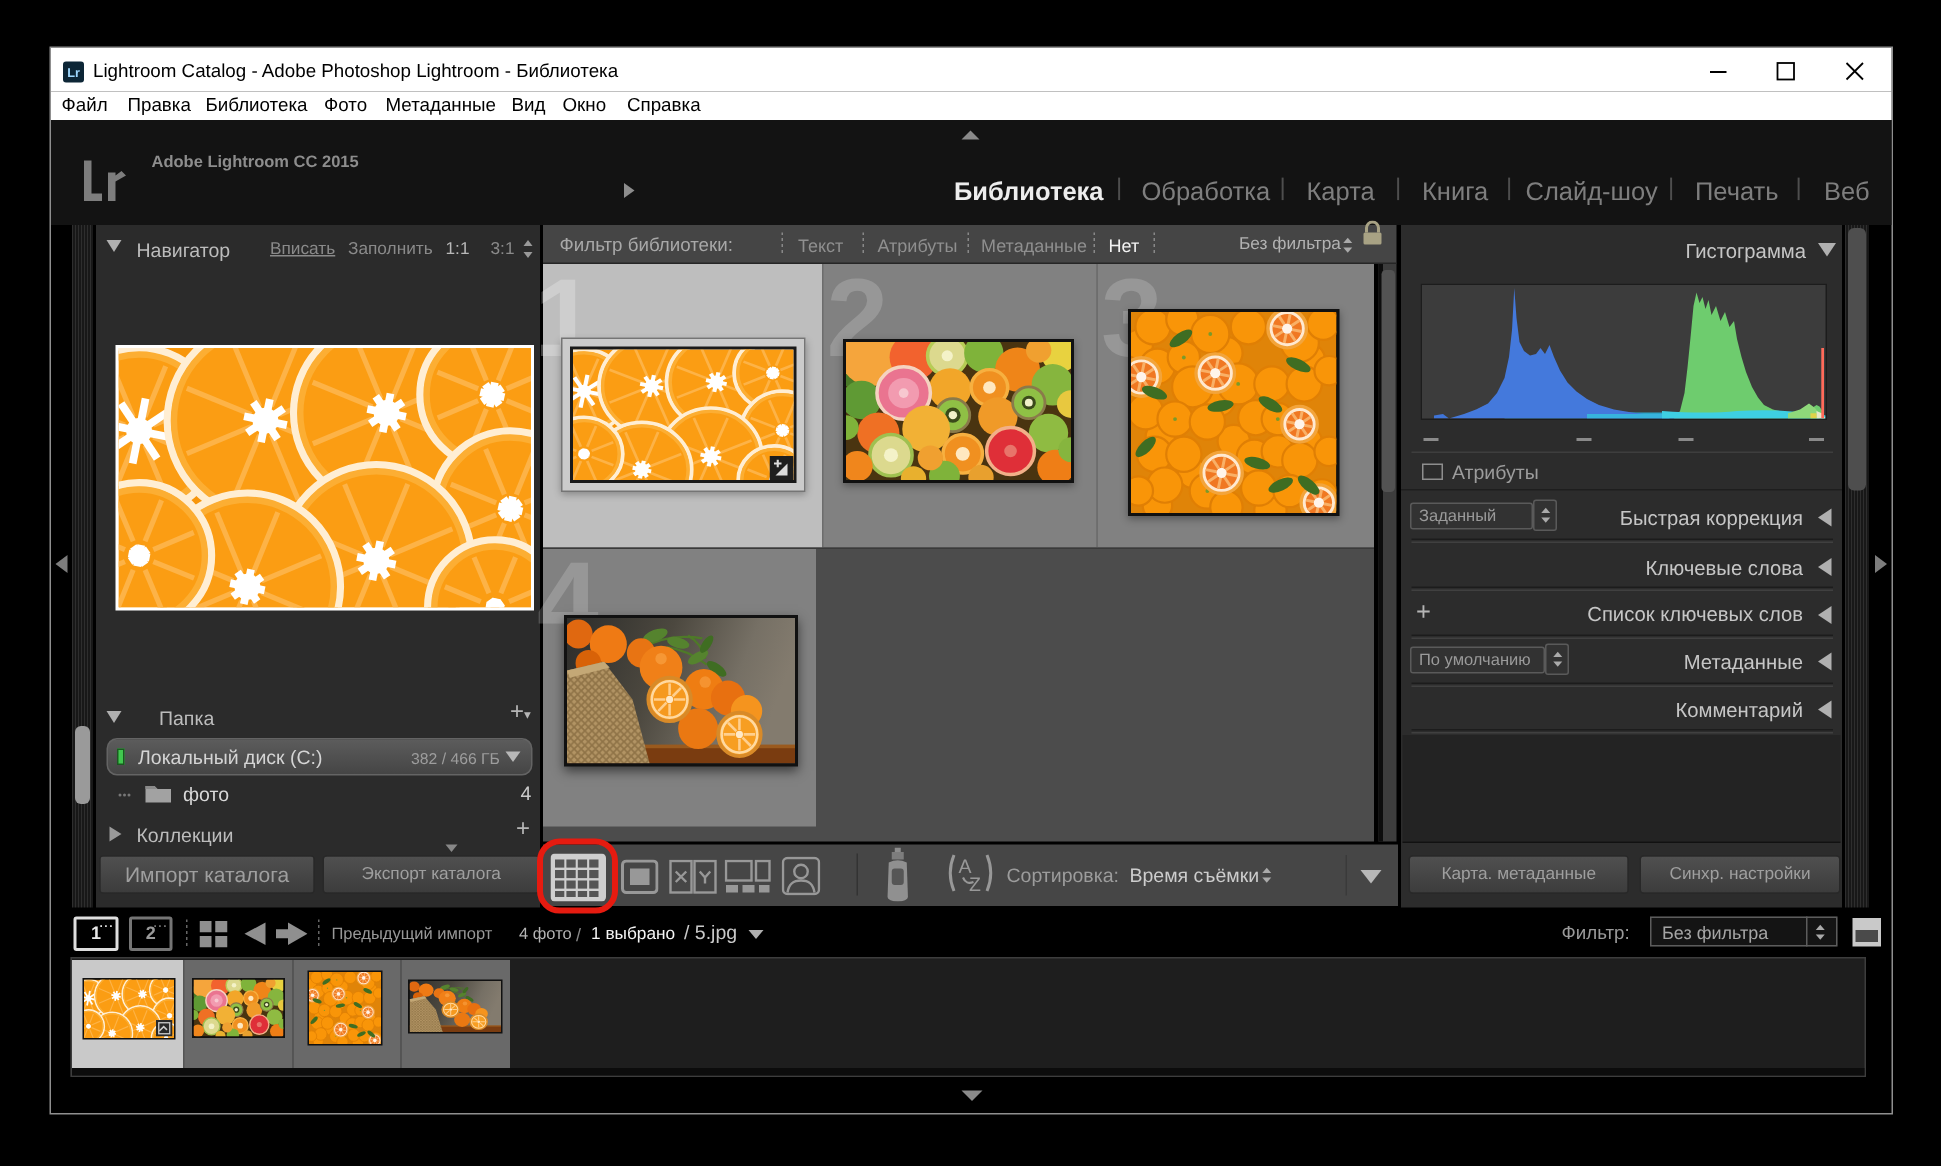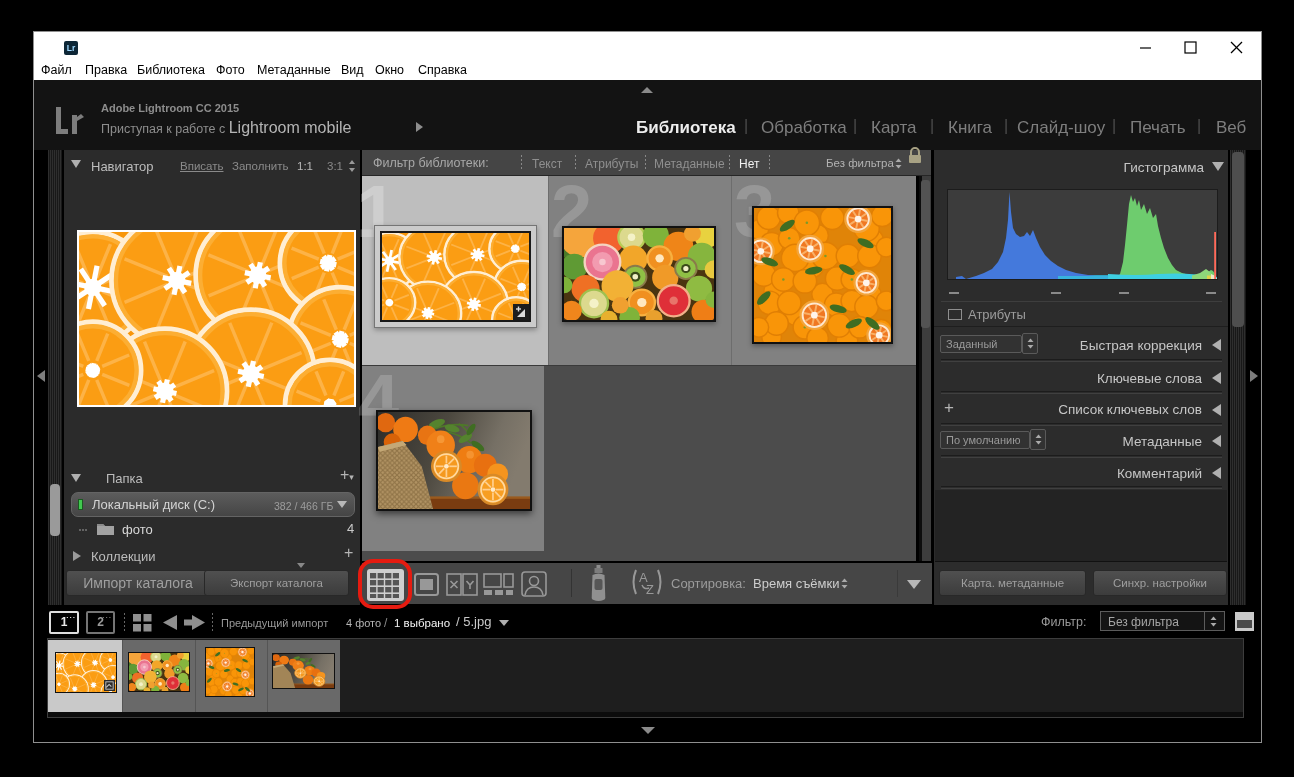--- a/index.html
+++ b/index.html
@@ -8,21 +8,22 @@
 .abs{position:absolute;}
 .tri{width:0;height:0;position:absolute;}
 </style>
 </head>
 <body>
 <div id="page">
 
 <div class="abs" style="left:33px;top:31px;width:1229px;height:712px;border:1px solid #8f8f8f;background:#000;"></div>
 
 <div class="abs" style="left:34px;top:32px;width:1227px;height:29px;background:#fff;"></div>
-<div class="abs" style="left:42px;top:41px;width:14px;height:14px;background:#0d2636;border-radius:2px;color:#9fd9ff;font-size:8.5px;font-weight:bold;text-align:center;line-height:14px;margin-left:22px;">Lr</div>
+<div class="abs" style="left:42px;top:41px;width:14px;height:14px;background:#0d2636;border-radius:2px;color:#9fd9ff;font-size:8.5px;font-weight:bold;text-align:center;line-height:14px;">Lr</div>
+<div class="abs" style="left:62px;top:40px;font-size:12.5px;color:#000;">Lightroom Catalog - Adobe Photoshop Lightroom - Библиотека</div>
 <svg class="abs" style="left:1139px;top:40px;" width="110" height="16" viewBox="0 0 110 16">
 <line x1="1" y1="8" x2="12" y2="8" stroke="#000" stroke-width="1.2"></line>
 <rect x="46" y="2" width="11" height="11" fill="none" stroke="#000" stroke-width="1.2"></rect>
 <line x1="92" y1="2" x2="103" y2="13" stroke="#000" stroke-width="1.2"></line>
 <line x1="103" y1="2" x2="92" y2="13" stroke="#000" stroke-width="1.2"></line>
 </svg>
 
 <div class="abs" style="left:34px;top:61px;width:1227px;height:19px;background:#fff;"></div>
 <div class="abs" style="left:41px;top:63px;font-size:12.5px;color:#000;">Файл</div>
 <div class="abs" style="left:85px;top:63px;font-size:12.5px;color:#000;">Правка</div>
@@ -32,21 +33,20 @@
 <div class="abs" style="left:341px;top:63px;font-size:12.5px;color:#000;">Вид</div>
 <div class="abs" style="left:375px;top:63px;font-size:12.5px;color:#000;">Окно</div>
 <div class="abs" style="left:418px;top:63px;font-size:12.5px;color:#000;">Справка</div>
 
 <div class="abs" style="left:34px;top:80px;width:1227px;height:70px;background:#131313;"></div>
 <svg class="abs" style="left:54px;top:106px;" width="30" height="29" viewBox="0 0 30 29">
 <path d="M2 1 h5 v22 h7 v5 H2 Z" fill="#7d7d7d"></path>
 <path d="M18 9 h5 v2 l4 -3 3 3 -7 4 v13 h-5 Z" fill="#7d7d7d"></path>
 </svg>
 <div class="abs" style="left:101px;top:102px;font-size:11px;color:#8d8d8d;font-weight:bold;">Adobe Lightroom CC 2015</div>
-<div class="abs" style="left:101px;top:119px;font-size:12.5px;color:#8d8d8d;">Приступая к работе с <span style="font-size:16px;color:#b5b5b5;">Lightroom mobile</span></div>
 <div class="tri" style="left:416px;top:122px;border-left:7px solid #8d8d8d;border-top:5px solid transparent;border-bottom:5px solid transparent;"></div>
 <div class="tri" style="left:641px;top:87px;border-bottom:6px solid #8a8a8a;border-left:6px solid transparent;border-right:6px solid transparent;"></div>
 <div class="abs" style="left:636px;top:118px;font-size:17px;font-weight:bold;color:#ededed;">Библиотека</div>
 <div class="abs" style="left:744px;top:117px;font-size:16px;color:#4e4e4e;">|</div>
 <div class="abs" style="left:761px;top:118px;font-size:17px;color:#7e7e7e;">Обработка</div>
 <div class="abs" style="left:853px;top:117px;font-size:16px;color:#4e4e4e;">|</div>
 <div class="abs" style="left:871px;top:118px;font-size:17px;color:#7e7e7e;">Карта</div>
 <div class="abs" style="left:930px;top:117px;font-size:16px;color:#4e4e4e;">|</div>
 <div class="abs" style="left:948px;top:118px;font-size:17px;color:#7e7e7e;">Книга</div>
 <div class="abs" style="left:1004px;top:117px;font-size:16px;color:#4e4e4e;">|</div>
@@ -96,21 +96,21 @@
       <path d="M1 3 h6 l2 2 h-8 Z" fill="#8a8a8a"></path>
     </svg>
 <div class="abs" style="left:122px;top:522px;font-size:13px;color:#d8d8d8;">фото</div>
 <div class="abs" style="left:347px;top:521px;font-size:13px;color:#c9c9c9;">4</div>
 
 <div class="tri" style="left:73px;top:551px;border-left:8px solid #9a9a9a;border-top:5px solid transparent;border-bottom:5px solid transparent;"></div>
 <div class="abs" style="left:91px;top:549px;font-size:13px;color:#bcbcbc;">Коллекции</div>
 <div class="abs" style="left:344px;top:544px;font-size:16px;color:#b5b5b5;">+</div>
 <div class="tri" style="left:297px;top:563px;border-top:5px solid #888;border-left:4px solid transparent;border-right:4px solid transparent;"></div>
 <div class="abs" style="left:66px;top:570px;width:144px;height:26px;background:linear-gradient(#505050,#3c3c3c);border:1px solid #282828;border-radius:3px;font-size:14px;color:#9f9f9f;text-align:center;line-height:24px;">Импорт каталога</div>
-<div class="abs" style="left:204px;top:570px;width:145px;height:26px;background:linear-gradient(#505050,#3c3c3c);border:1px solid #282828;border-radius:3px;font-size:11.5px;color:#9f9f9f;text-align:center;line-height:24px;">Экспорт каталога</div>
+<div class="abs" style="left:215px;top:570px;width:145px;height:26px;background:linear-gradient(#505050,#3c3c3c);border:1px solid #282828;border-radius:3px;font-size:11.5px;color:#9f9f9f;text-align:center;line-height:24px;">Экспорт каталога</div>
 
 <div class="abs" style="left:362px;top:150px;width:569px;height:26px;background:#454545;border-bottom:1px solid #262626;"></div>
 <div class="abs" style="left:373px;top:156px;font-size:12.5px;color:#a8a8a8;">Фильтр библиотеки:</div>
 <div class="abs" style="left:521px;top:155px;width:1px;height:15px;background:repeating-linear-gradient(#888 0 2px,transparent 2px 4px);"></div>
 <div class="abs" style="left:532px;top:157px;font-size:12px;color:#8f8f8f;">Текст</div>
 <div class="abs" style="left:575px;top:155px;width:1px;height:15px;background:repeating-linear-gradient(#888 0 2px,transparent 2px 4px);"></div>
 <div class="abs" style="left:585px;top:157px;font-size:12px;color:#8f8f8f;">Атрибуты</div>
 <div class="abs" style="left:645px;top:155px;width:1px;height:15px;background:repeating-linear-gradient(#888 0 2px,transparent 2px 4px);"></div>
 <div class="abs" style="left:654px;top:157px;font-size:12px;color:#8f8f8f;">Метаданные</div>
 <div class="abs" style="left:729px;top:155px;width:1px;height:15px;background:repeating-linear-gradient(#888 0 2px,transparent 2px 4px);"></div>

